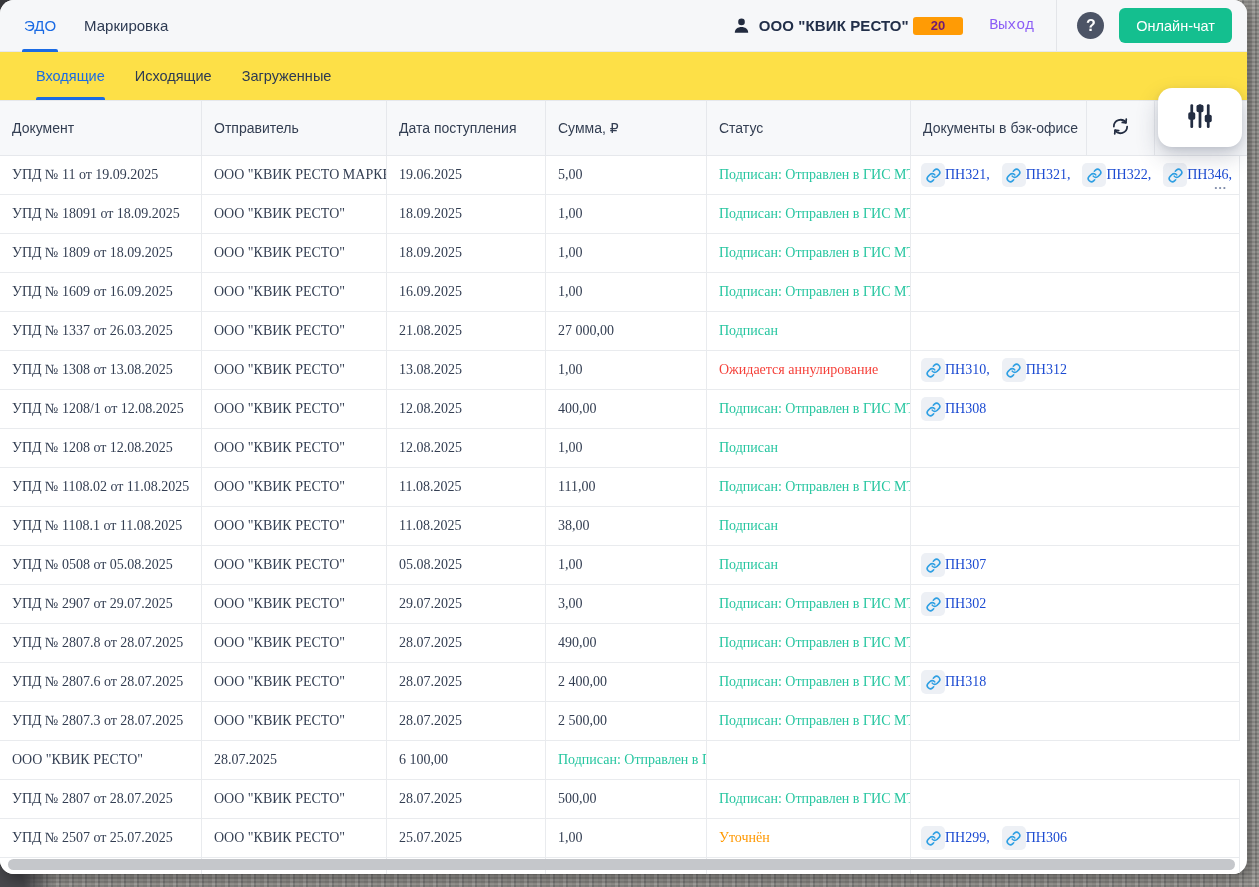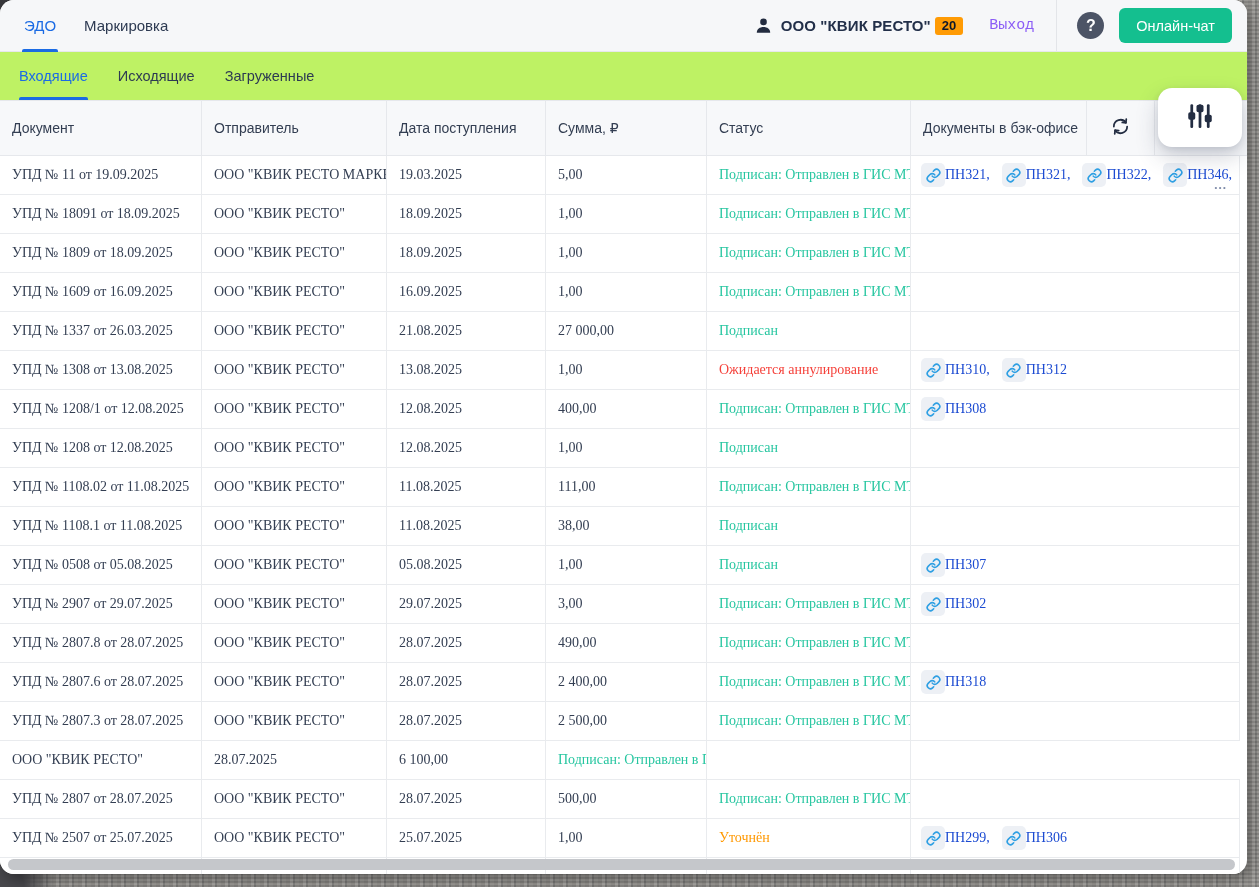--- a/index.html
+++ b/index.html
@@ -29,30 +29,30 @@
     border-bottom:1px solid #e6e8ec;
     display:flex; align-items:stretch; padding:0 15px 0 24px;
   }
   .main-tabs { display:flex; gap:28px; align-items:stretch; }
   .main-tab { display:flex; align-items:center; font-size:15px; color:#2d3a52; cursor:pointer; position:relative; }
   .main-tab.active { color:var(--accent-blue,#1b6be4); }
   .main-tab.active::after { content:''; position:absolute; left:-2px; right:-2px; bottom:-1px; height:3px; background:var(--accent-blue,#1b6be4); border-radius:2px 2px 0 0; }
   .topbar-right { margin-left:auto; display:flex; align-items:center; }
   .user-icon { width:19px; height:19px; margin-right:8px; display:inline-flex; }
   .org-name { font-size:15px; font-weight:600; color:#222f49; letter-spacing:.1px; }
-  .badge { margin-left:4px; background:var(--badge-orange,#ff9b05); color:#0f172a; font-size:13px; font-weight:600; padding:1px 7px 2px; border-radius:3px; }
+  .badge { margin-left:4px; background:var(--badge-orange,#ff9b05); color:#701a75; font-size:13px; font-weight:600; padding:1px 18px 2px; border-radius:3px; }
   .logout { margin-left:26px; font-size:15px; color:#8b5cf6; cursor:pointer;font-family:Liberation Mono, monospace; }
   .v-divider { width:1px; background:#e3e5e9; align-self:stretch; margin:0 20px 0 22px; }
   .help-btn { width:27px; height:27px; border-radius:50%; background:#4c5466; color:#fff;
     display:flex; align-items:center; justify-content:center; font-size:16px; font-weight:700; cursor:pointer; }
   .chat-btn { margin-left:15px; height:35px; padding:0 17px; border:none; border-radius:6px;
     background:var(--chat-green,#14bf8f); color:#fff; font-size:14.5px; font-family:inherit; cursor:pointer; }
 
   
-  .subtabs { height:48px; background:#bef264; display:flex; gap:30px; padding:0 19px; align-items:stretch; }
+  .subtabs { height:48px; background:#fde047; display:flex; gap:30px; padding:0 36px; align-items:stretch; }
   .subtab { display:flex; align-items:center; font-size:14.5px; color:#2d3a52; cursor:pointer; position:relative; }
   .subtab.active { color:var(--accent-blue,#1b6be4); }
   .subtab.active::after { content:''; position:absolute; left:0; right:0; bottom:0; height:3px; background:var(--accent-blue,#1b6be4); border-radius:2px 2px 0 0; }
 
   
   .thead {
     display:grid; grid-template-columns:202px 185px 159px 161px 204px 176px 68px 1fr;
     height:56px; background:#f7f8fa; border-top:1px solid #e6e8ec; border-bottom:1px solid #e6e8ec;
   }
   .th { display:flex; align-items:center; padding-left:12px; font-size:14px; color:#333e52; border-right:1px solid #e6e8ec; overflow:hidden; white-space:nowrap; }
@@ -139,21 +139,21 @@
         </svg>
       </span>
     </div>
     <div class="th last"></div>
   </div>
 
   <div class="rows-wrap">
       <div class="trow">
     <div class="td">УПД № 11 от 19.09.2025</div>
     <div class="td">ООО "КВИК РЕСТО МАРКЕТ"</div>
-    <div class="td">19.03.2025</div>
+    <div class="td">19.06.2025</div>
     <div class="td">5,00</div>
     <div class="td">
           <span class="st-green">Подписан: Отправлен в ГИС МТ</span>
         </div>
     <div class="td docs">
           <span class="doc-link">
             <span class="link-icon">
               <svg viewBox="0 0 24 24" width="15" height="15" fill="none" stroke="#2e9fe3" stroke-width="2.6" stroke-linecap="round" stroke-linejoin="round">
                 <path d="M10 13a5 5 0 0 0 7.54.54l3-3a5 5 0 0 0-7.07-7.07l-1.72 1.71"></path>
                 <path d="M14 11a5 5 0 0 0-7.54-.54l-3 3a5 5 0 0 0 7.07 7.07l1.71-1.71"></path>

